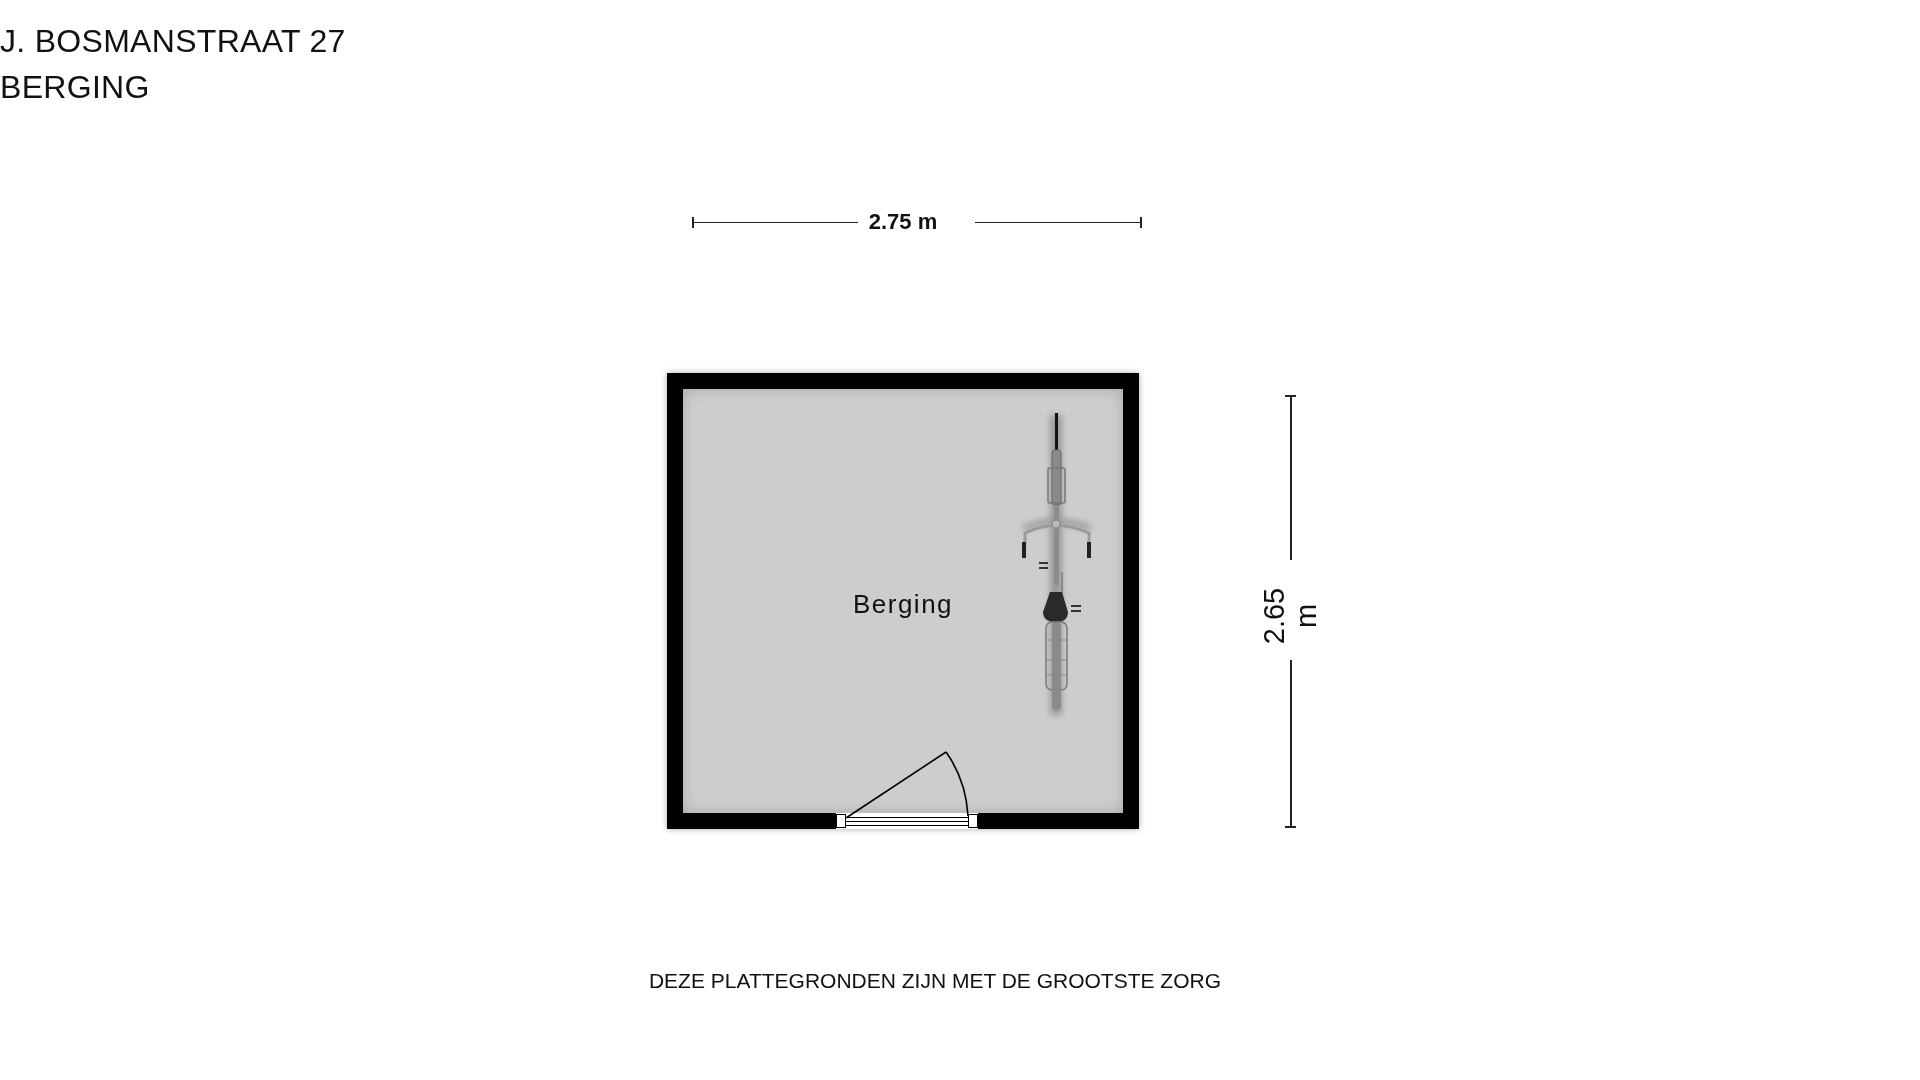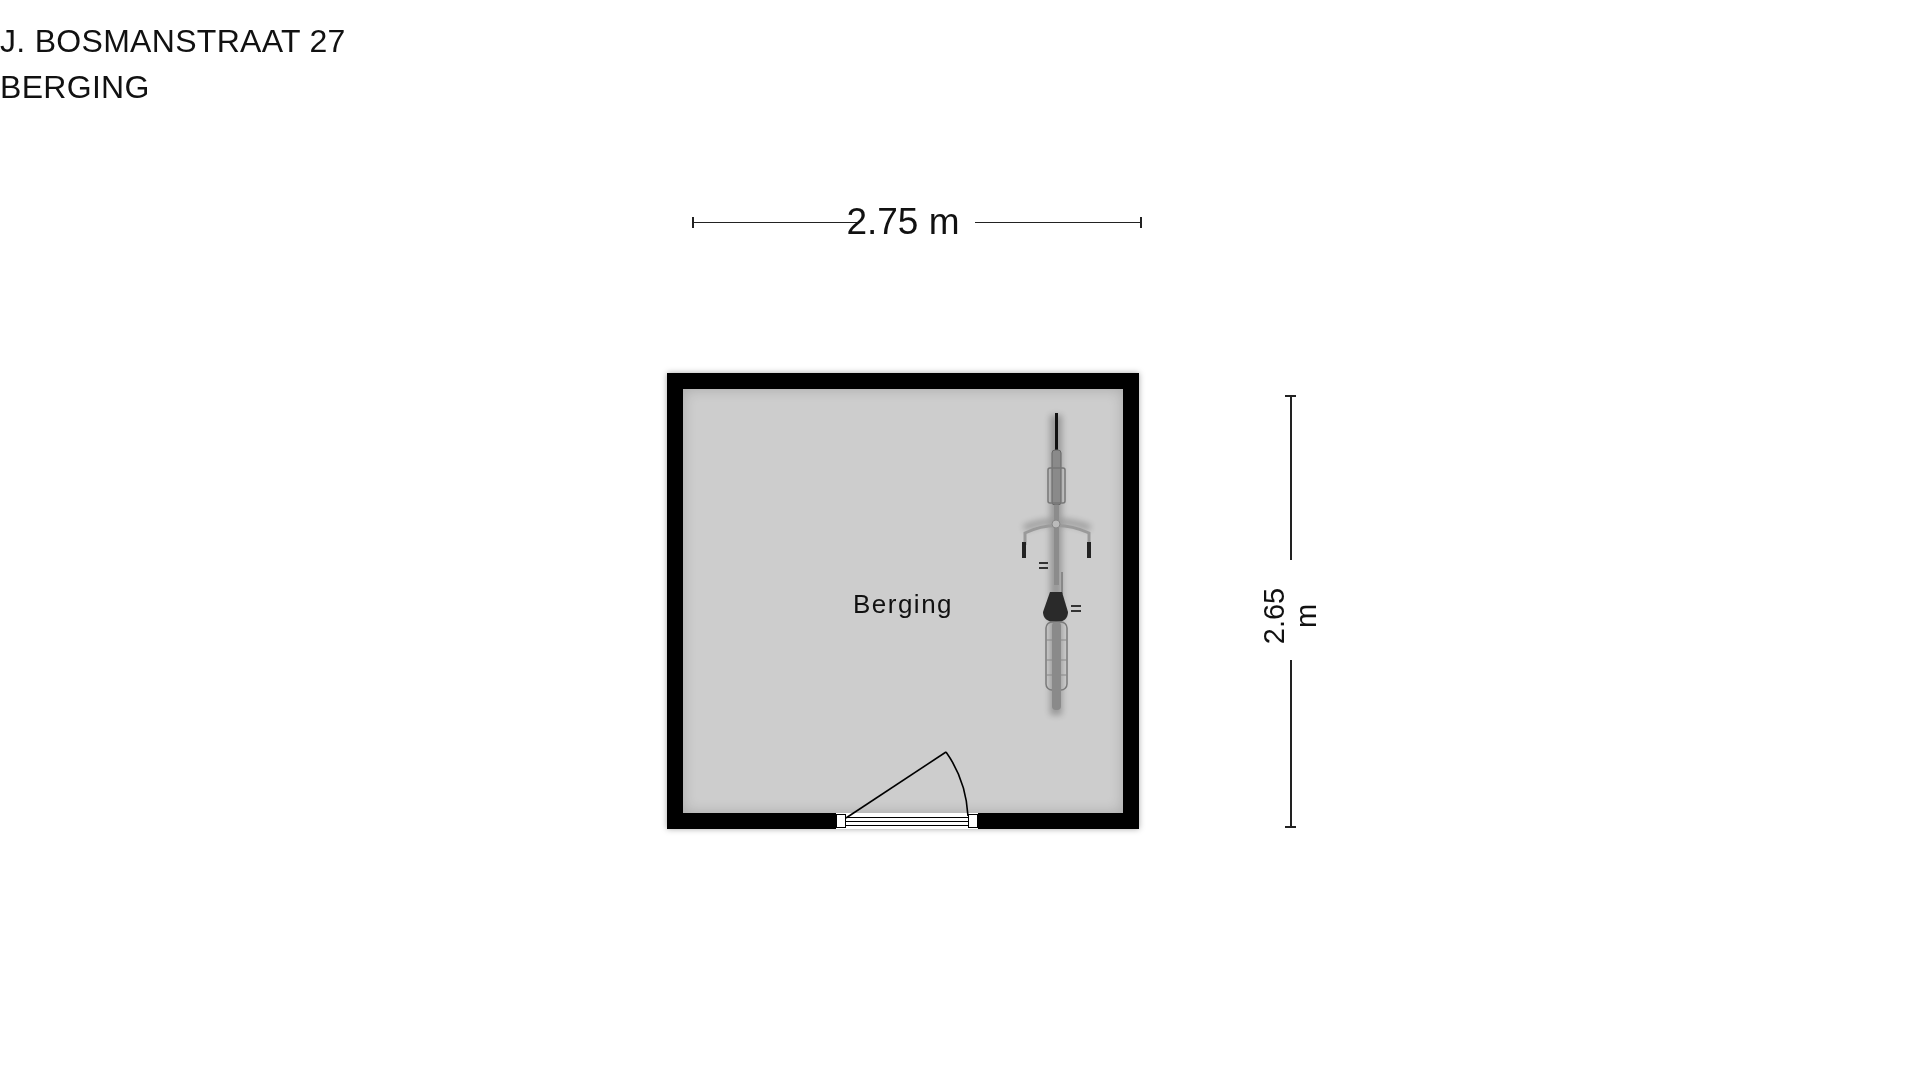--- a/index.html
+++ b/index.html
@@ -5,21 +5,21 @@
   html, body { margin:0; padding:0; background:#ffffff; }
   body { width:1920px; height:1080px; position:relative; overflow:hidden;
          font-family:"Liberation Sans", sans-serif; color:#111; }
   .title { position:absolute; left:0; width:1806px; text-align:left;
            font-size:32px; line-height:40px; letter-spacing:0.3px; }
   #title1 { top:21px; }
   #title2 { top:67px; }
   .dim-h { position:absolute; top:222px; height:1px; background:#222; }
   .tick-v { position:absolute; width:1.5px; height:11px; background:#222; }
   .dim-label-h { position:absolute; top:206px; left:843px; width:120px; text-align:center;
-                 font-size:37px; line-height:32px; }
+                 font-size:22px; line-height:32px;font-weight:bold; }
   .dim-v { position:absolute; left:1290px; width:1.5px; background:#222; }
   .tick-h { position:absolute; width:11px; height:1.5px; background:#222; }
   .dim-label-v { position:absolute; left:1250px; top:584px; width:80px; text-align:center;
                  font-size:29px; line-height:32px; transform:rotate(-90deg); transform-origin:center; }
   .wall { position:absolute; left:667px; top:373px; width:472px; height:456px; background:#000;
           box-shadow:0 0 6px rgba(0,0,0,0.35); }
   .floor { position:absolute; left:683px; top:389px; width:440px; height:424px; background:#cdcdcd;
            box-shadow: inset 0 0 14px rgba(0,0,0,0.18); }
   .room-label { position:absolute; left:843px; top:588px; width:120px; text-align:center;
                 font-size:26px; line-height:32px; letter-spacing:1.5px; }
@@ -92,13 +92,14 @@
 <div class="sill-line" style="top:821px;"></div>
 <div class="sill-line" style="top:825px;"></div>
 <div class="jamb" style="left:836px;"></div>
 <div class="jamb" style="left:968px;"></div>
 <svg style="left:840px;top:745px;" width="140" height="80" viewBox="840 745 140 80">
   <line x1="846" y1="818" x2="946" y2="752" stroke="#000" stroke-width="1.6"></line>
   <path d="M946 752 Q966 780 968 816" stroke="#000" stroke-width="1.6" fill="none"></path>
 </svg>
 
 <div class="disclaimer">
+  <div>DEZE PLATTEGRONDEN ZIJN MET DE GROOTSTE ZORG</div>
 </div>
 
 </body></html>

